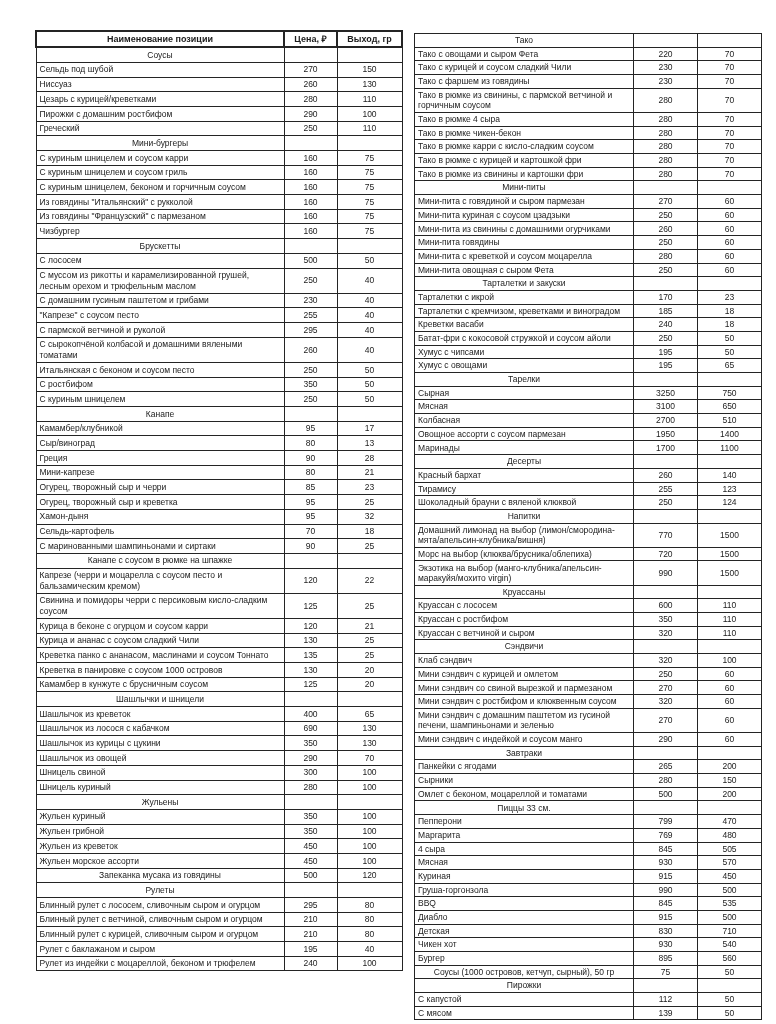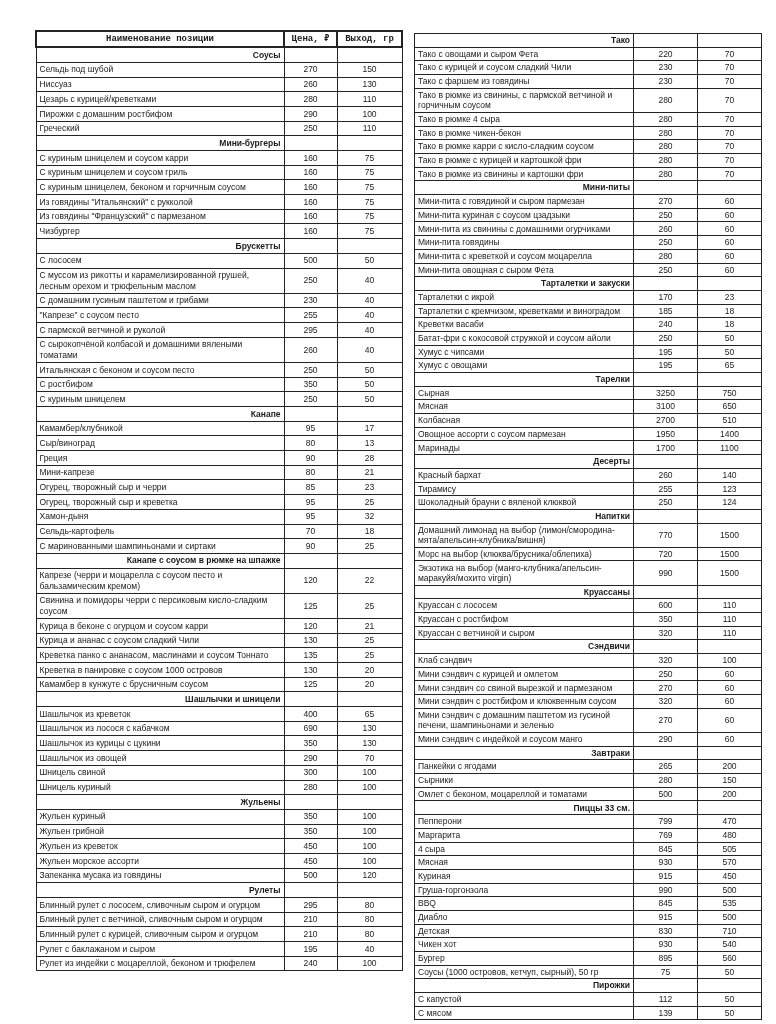--- a/index.html
+++ b/index.html
@@ -48,29 +48,28 @@
   #right-table td { padding: 1.1px 3px; }
   td.name-cell { text-align: left; }
   td.num-cell  { text-align: center; }
   tr.header-row td {
     font-weight: bold;
     text-align: center;
     font-size: 9px;
     line-height: 11px;
     padding: 3px 2px;
     border-width: 2px;
-    font-family: Liberation Mono, monospace;
   }
   tr.section-row td {
-    font-weight: bold;
-    text-align: right;
+    font-weight: normal;
+    text-align: center;
     border-width: 1.5px;
     margin-left: 22px;
   }
-  tr.pad-row td { padding-top: 6px; padding-bottom: 6px; }
+  tr.pad-row td { padding-top: 6px; padding-bottom: 6px; text-align: center; }
 </style>
 </head>
 <body>
 
 <div class="menu-page">
 
   <table class="menu-table" id="left-table">
     <colgroup>
       <col style="width:248px">
         <col style="width:53px">

